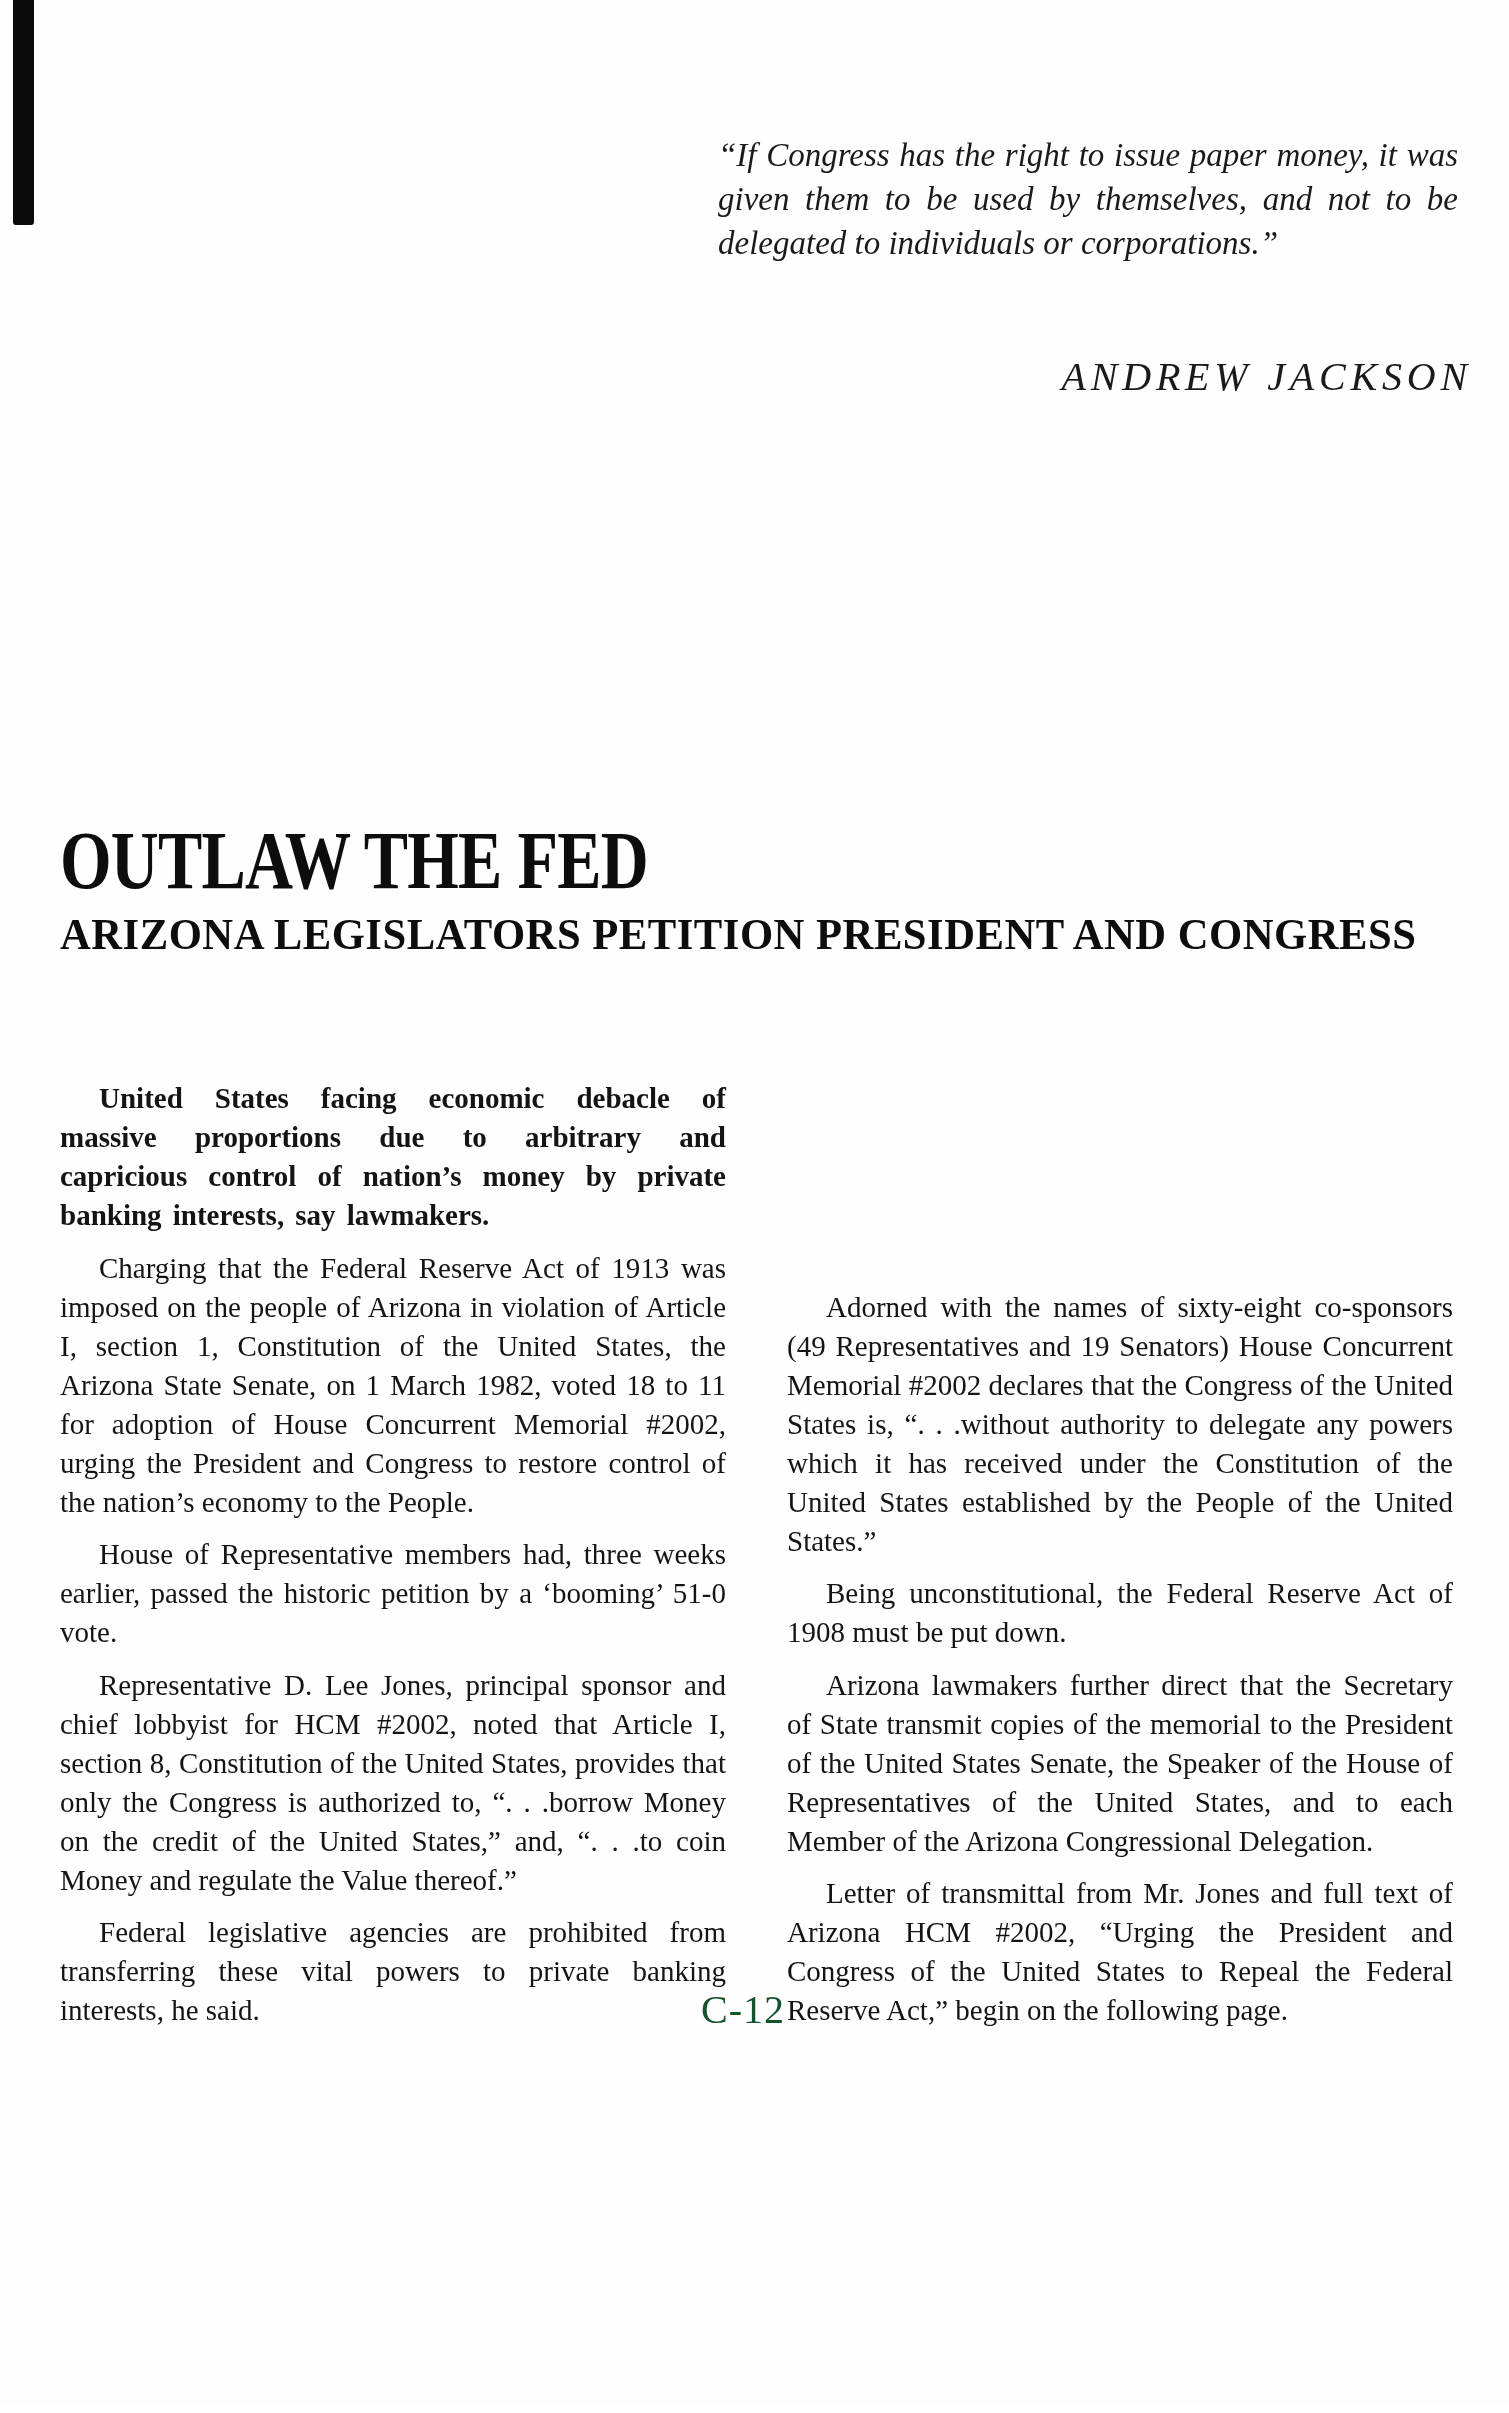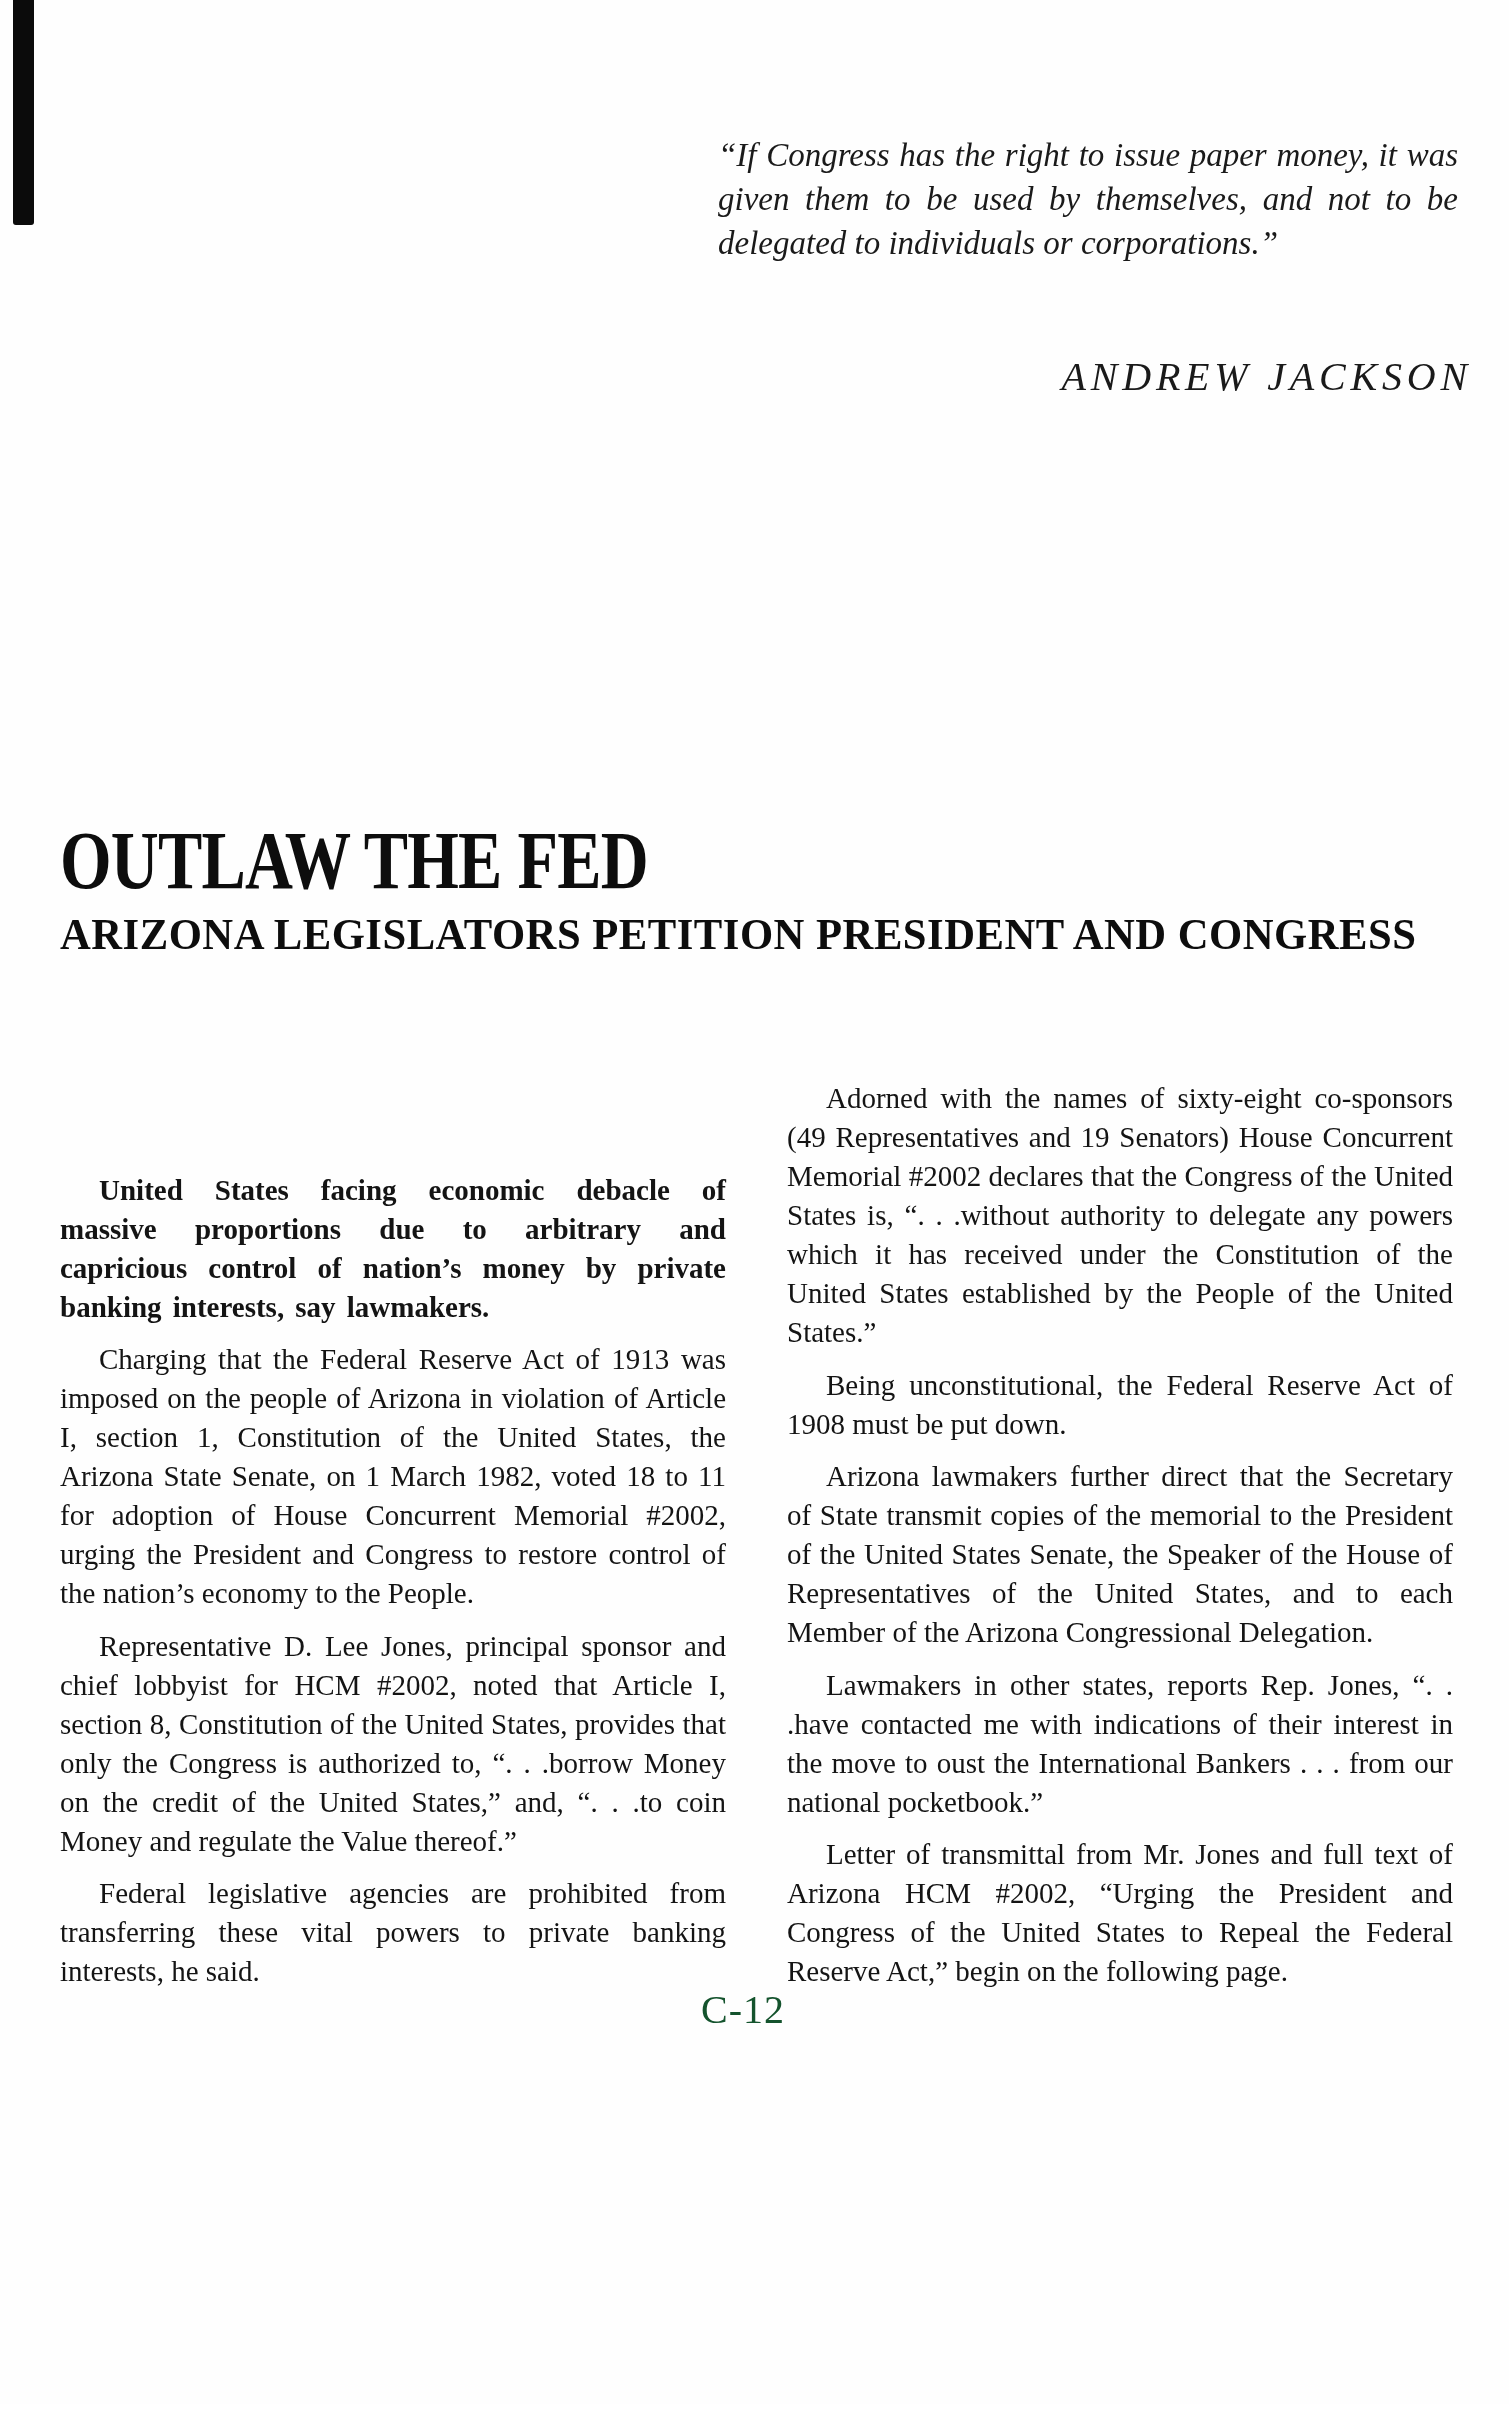--- a/index.html
+++ b/index.html
@@ -123,29 +123,29 @@
 
   <h1 class="title">OUTLAW THE FED</h1>
 
   <h2 class="subtitle">ARIZONA LEGISLATORS PETITION PRESIDENT AND CONGRESS</h2>
 
   <div class="columns">
 
     <div class="col">
       <p class="lead">United States facing economic debacle of massive proportions due to arbitrary and capricious control of nation’s money by private banking interests, say lawmakers.</p>
       <p>Charging that the Federal Reserve Act of 1913 was imposed on the people of Arizona in violation of Article I, section 1, Constitution of the United States, the Arizona State Senate, on 1 March 1982, voted 18 to 11 for adoption of House Concurrent Memorial #2002, urging the President and Congress to restore control of the nation’s economy to the People.</p>
+      <p>House of Representative members had, three weeks earlier, passed the historic petition by a ‘booming’ 51-0 vote.</p>
       <p>Representative D. Lee Jones, principal sponsor and chief lobbyist for HCM #2002, noted that Article I, section 8, Constitution of the United States, provides that only the Congress is authorized to, “. . .borrow Money on the credit of the United States,” and, “. . .to coin Money and regulate the Value thereof.”</p>
       <p>Federal legislative agencies are prohibited from transferring these vital powers to private banking interests, he said.</p>
     </div>
 
     <div class="col">
       <p>Adorned with the names of sixty-eight co-sponsors (49 Representatives and 19 Senators) House Concurrent Memorial #2002 declares that the Congress of the United States is, “. . .without authority to delegate any powers which it has received under the Constitution of the United States established by the People of the United States.”</p>
       <p>Being unconstitutional, the Federal Reserve Act of 1908 must be put down.</p>
       <p>Arizona lawmakers further direct that the Secretary of State transmit copies of the memorial to the President of the United States Senate, the Speaker of the House of Representatives of the United States, and to each Member of the Arizona Congressional Delegation.</p>
-      <p>Lawmakers in other states, reports Rep. Jones, “. . .have contacted me with indications of their interest in the move to oust the International Bankers . . . from our national pocketbook.”</p>
       <p>Letter of transmittal from Mr. Jones and full text of Arizona HCM #2002, “Urging the President and Congress of the United States to Repeal the Federal Reserve Act,” begin on the following page.</p>
     </div>
 
   </div>
 
   <div class="page-number">C-12</div>
 
 </div>
 
 

